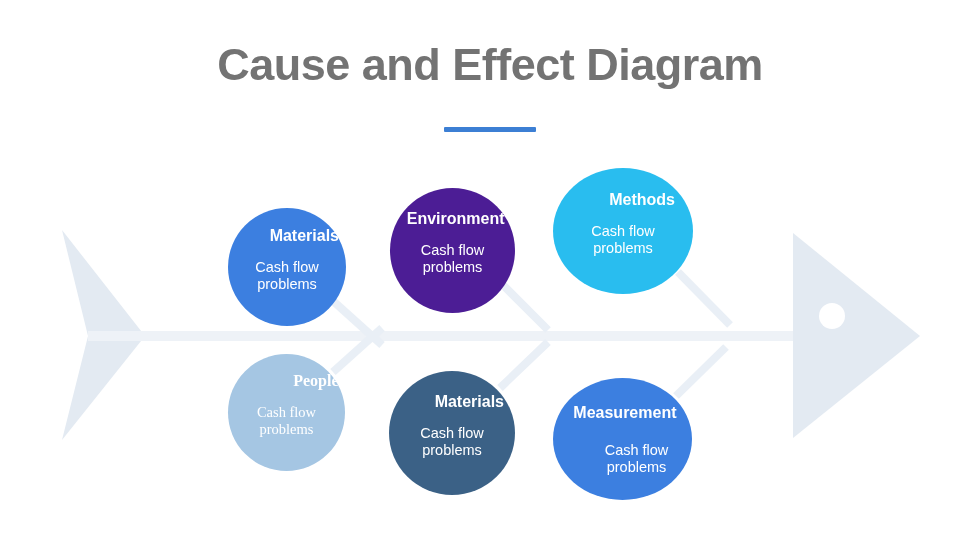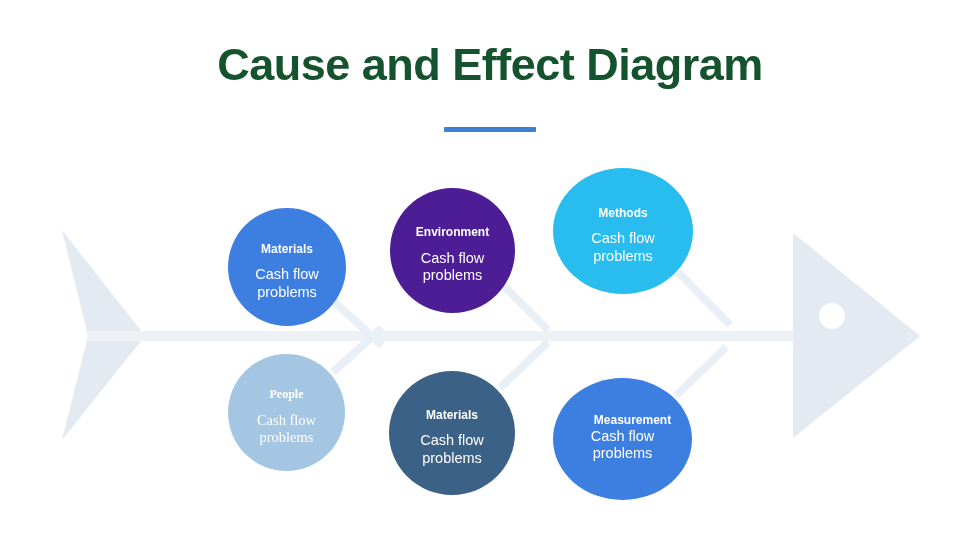--- a/index.html
+++ b/index.html
@@ -5,43 +5,43 @@
   html,body{margin:0;padding:0;}
   body{
     width:980px;height:551px;background:#ffffff;overflow:hidden;
     font-family:"Liberation Sans","DejaVu Sans",sans-serif;
   }
   #stage{position:relative;width:980px;height:551px;}
 
   .header{position:absolute;left:0;top:0;width:980px;text-align:center;}
   .title{
     margin:0;padding:0;font-size:45px;font-weight:bold;letter-spacing:-0.5px;
-    color:#14532d;line-height:1.1;padding-top:40px;
+    color:#737373;line-height:1.1;padding-top:40px;
   }
   .subtitle{
     margin:0;padding-top:14px;font-size:14.5px;color:#6e7a86;font-weight:400;
   }
   .accent-bar{
     position:absolute;left:444px;top:127px;width:92px;height:5px;
     background:#3c7fd4;border-radius:1px;
   }
 
   svg.fish{position:absolute;left:0;top:0;width:980px;height:551px;}
 
   .node{
     position:absolute;border-radius:50%;
     display:flex;flex-direction:column;align-items:center;justify-content:center;
     text-align:center;color:#ffffff;overflow:visible;
   }
   .node .node-title{
-    font-weight:bold;font-size:12px;line-height:1.12;margin:10px;
-    white-space:normal;width:104px;
+    font-weight:bold;font-size:16px;line-height:1.12;margin:0;
+    white-space:normal;width:104px;text-align:right;
   }
   .node .node-desc{
-    font-size:14.5px;line-height:1.2;margin:0;font-weight:400;width:96px;
+    font-size:14.5px;line-height:1.2;margin:14px;font-weight:400;width:96px;
   }
 
   
   #node-materials{left:228px;top:208px;width:118px;height:118px;background:#3c7fe0;}
   #node-environment{left:390px;top:188px;width:125px;height:125px;background:#4c1d95;}
   #node-methods{left:553px;top:168px;width:140px;height:126px;background:#29bdef;}
   #node-people{left:228px;top:354px;width:117px;height:117px;background:#a5c6e3;font-family:Liberation Serif, serif;}
   #node-machines{left:389px;top:371px;width:126px;height:124px;background:#3b6186;}
   #node-measurement{left:553px;top:378px;width:139px;height:122px;background:#3c7fe0;}
 

